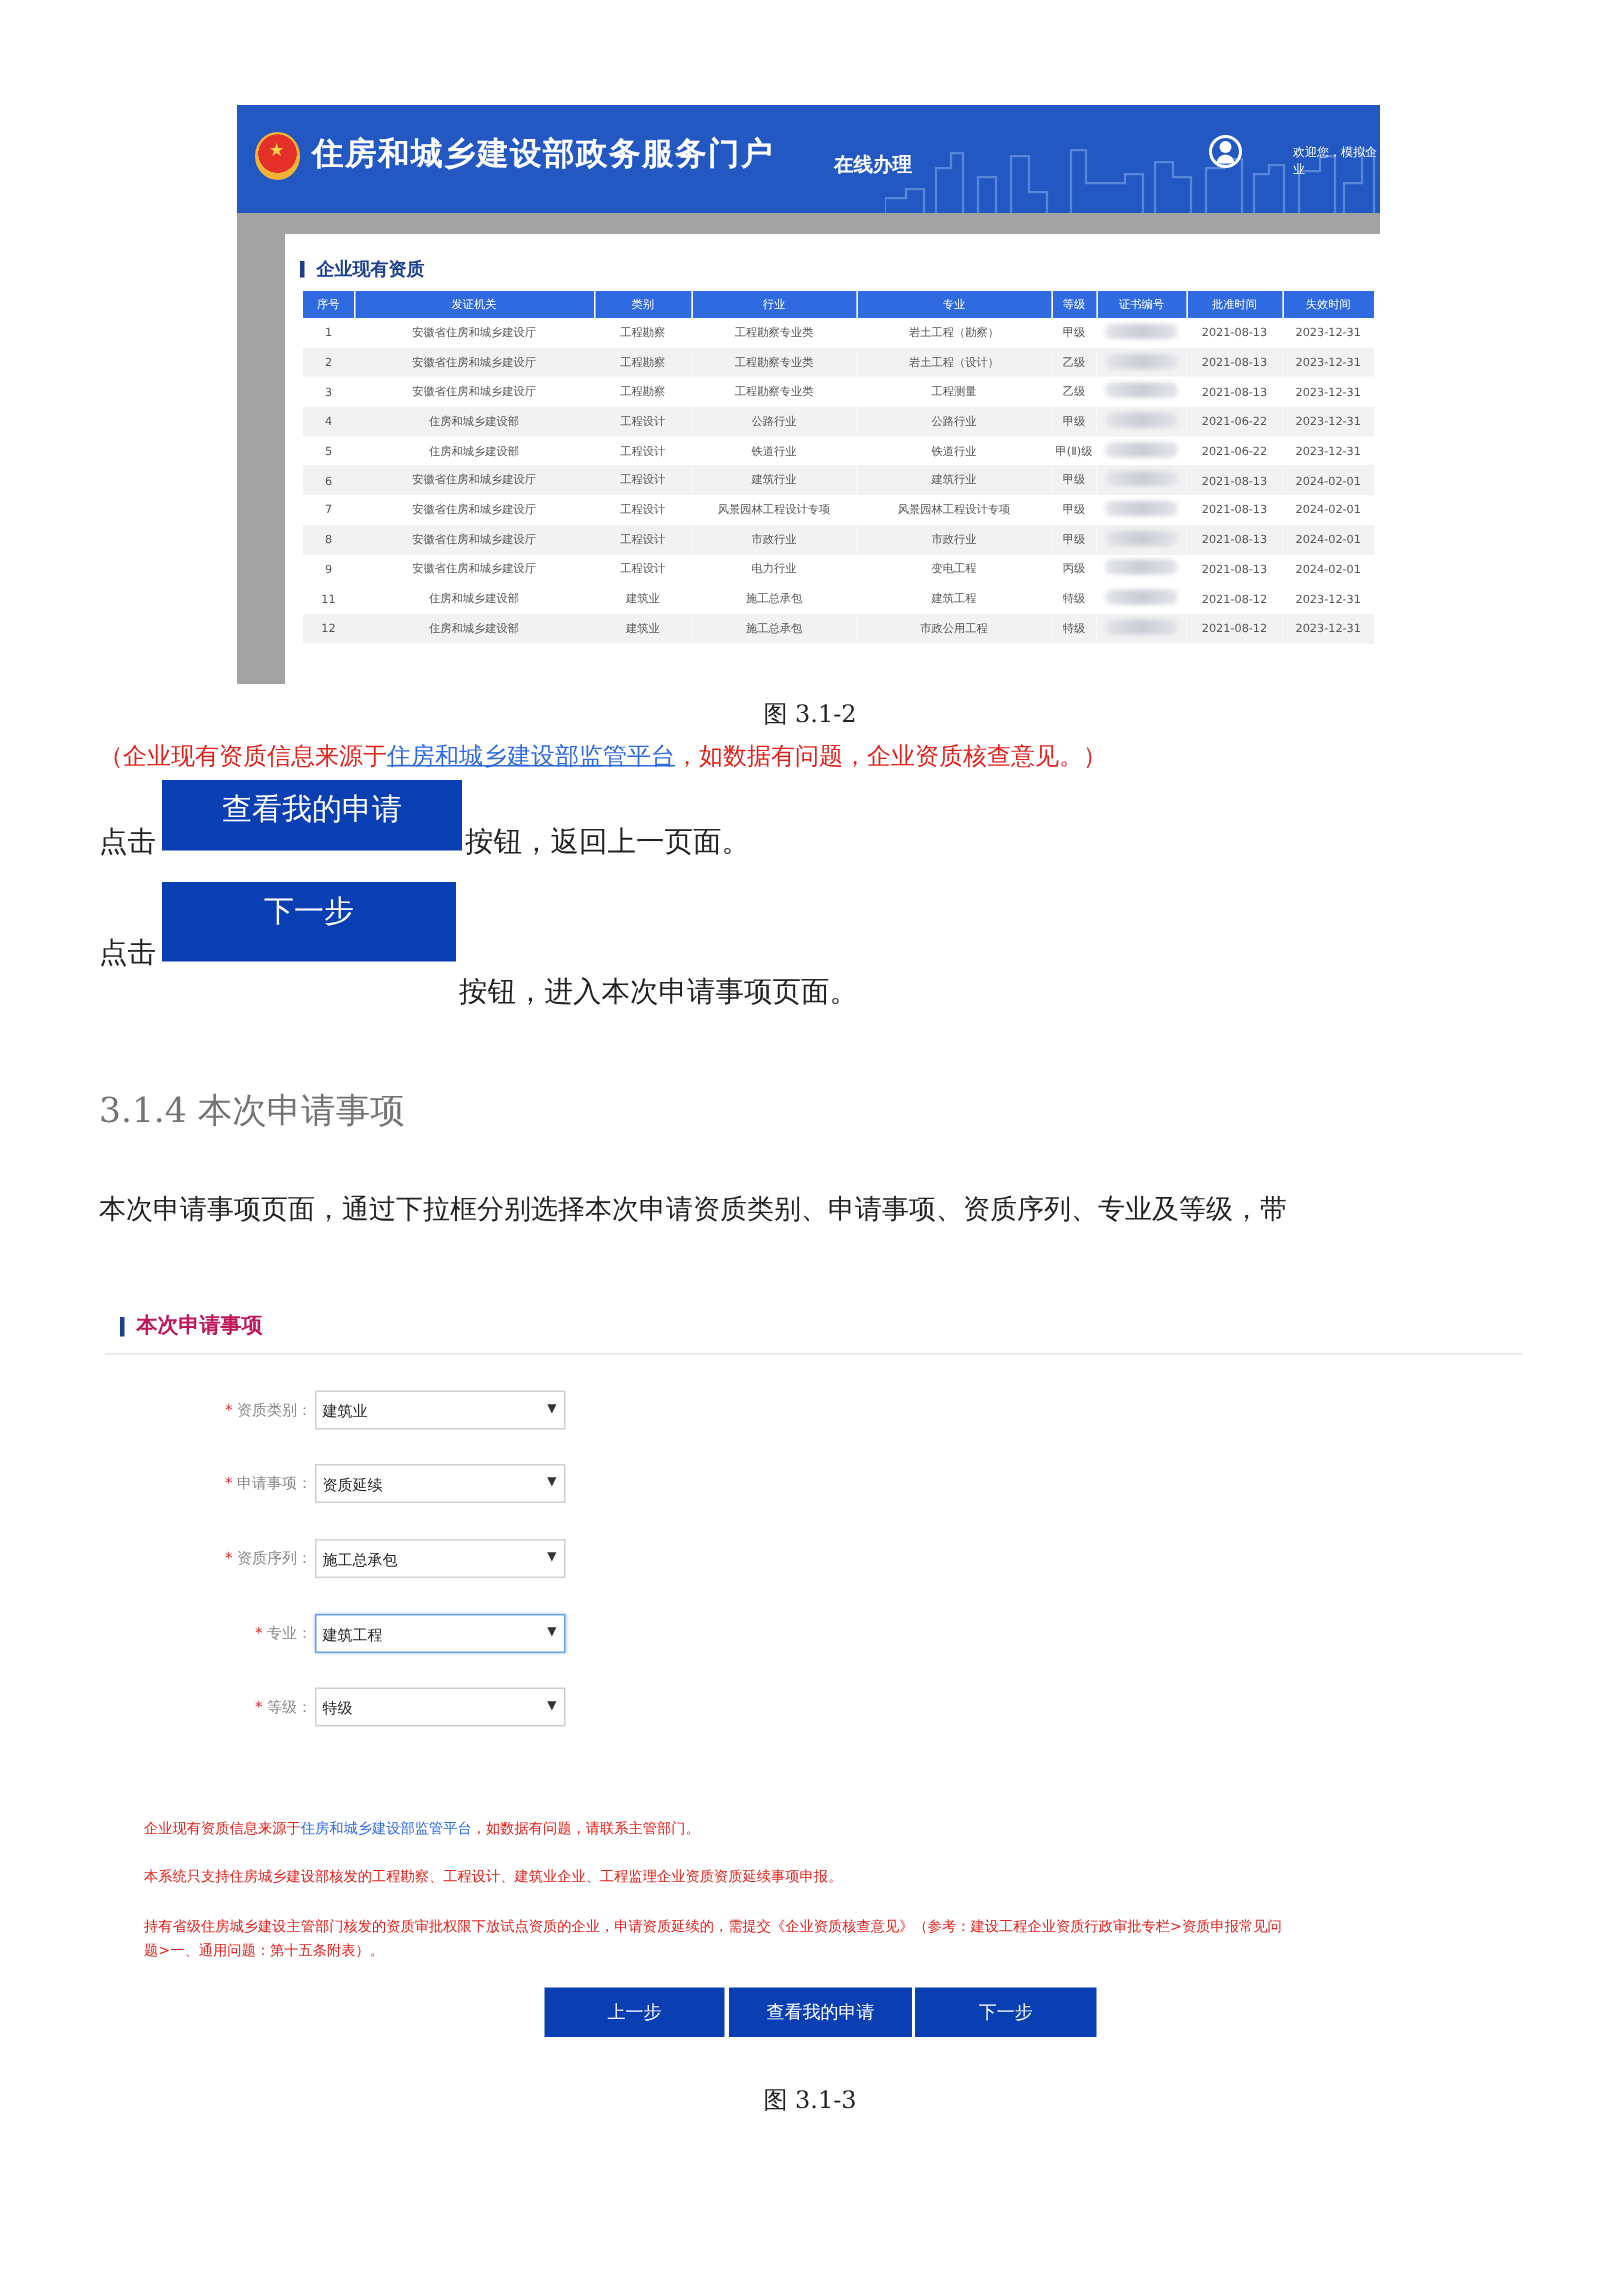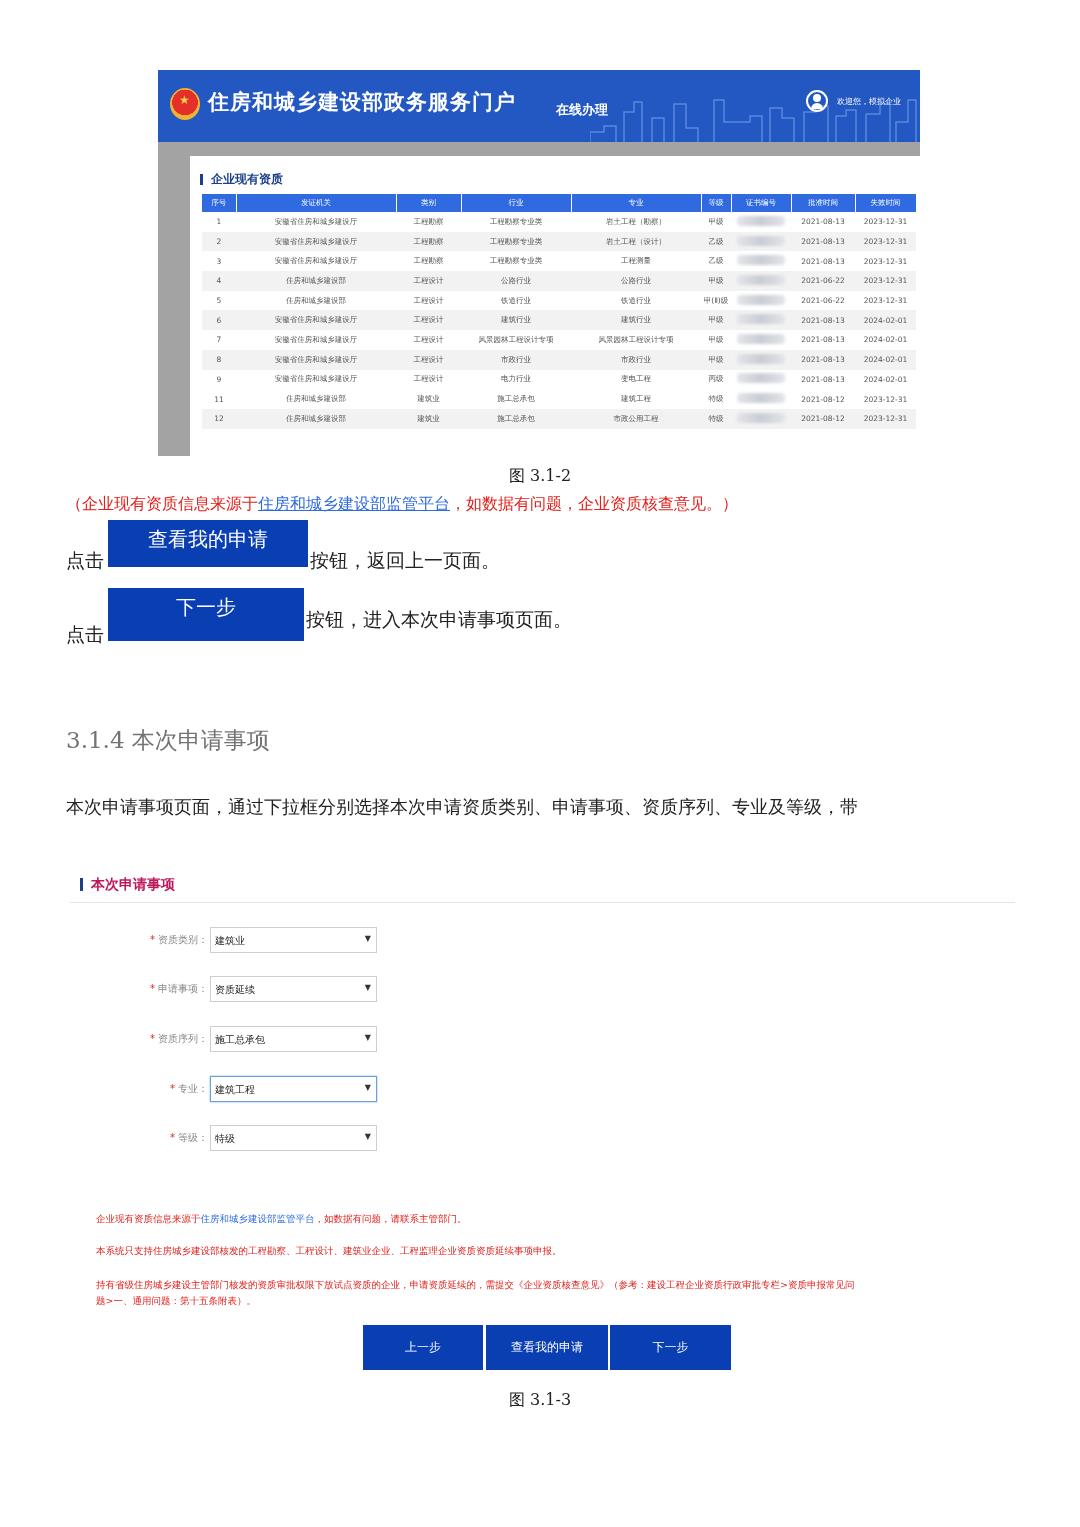--- a/index.html
+++ b/index.html
@@ -10,21 +10,21 @@
   .fig1 { position: absolute; left: 158px; top: 70px; width: 762px; height: 386px; background: #a3a3a3; overflow: hidden; }
   .portal-header { position: absolute; left: 0; top: 0; width: 762px; height: 72px; background: #2358c3; overflow: hidden; }
   .skyline { position: absolute; right: 0; bottom: 0; width: 330px; height: 60px; }
   .emblem { position: absolute; left: 12px; top: 18px; width: 30px; height: 32px; border-radius: 50%; background: radial-gradient(circle at 50% 45%, #e5302a 0 55%, #f2b233 56% 100%); }
   .emblem::after { content: "★"; position: absolute; left: 9px; top: 5px; color: #f6d24a; font-size: 12px; font-family: "DejaVu Sans", sans-serif; }
   .portal-title { position: absolute; left: 50px; top: 18px; color: #ffffff; font-family: "DejaVu Sans", sans-serif; font-weight: bold; font-size: 21px; letter-spacing: 1px; }
   .portal-sub { position: absolute; left: 398px; top: 31px; color: #ffffff; font-family: "DejaVu Sans", sans-serif; font-weight: bold; font-size: 13px; }
   .user-icon { position: absolute; left: 648px; top: 20px; width: 22px; height: 22px; border: 2px solid #fff; border-radius: 50%; }
   .user-icon::before { content: ""; position: absolute; left: 5px; top: 2px; width: 8px; height: 8px; border-radius: 50%; background: #fff; }
   .user-icon::after { content: ""; position: absolute; left: 3px; top: 11px; width: 12px; height: 6px; border-radius: 6px 6px 0 0; background: #fff; }
-  .welcome { position: absolute; left: 679px; top: 26px; color: #fff; font-family: Liberation Mono, monospace; font-size: 8px; }
+  .welcome { position: absolute; left: 704px; top: 26px; color: #fff; font-family: Liberation Mono, monospace; font-size: 8px; }
 
   .panel { position: absolute; left: 12px; top: 86px; width: 738px; height: 300px; background: #ffffff; margin-left: 20px; }
   .panel-title { position: absolute; left: 10px; top: 18px; font-family: "DejaVu Sans", sans-serif; font-weight: bold; font-size: 12px; color: #1d3f8c; padding-left: 8px; border-left: 3px solid #1d3f8c; line-height: 11px; }
   table.quals { position: absolute; left: 12px; top: 38px; width: 714px; border-collapse: collapse; font-family: "DejaVu Sans", sans-serif; font-size: 7.5px; color: #555; table-layout: fixed; }
   table.quals th { background: #2f6ae0; color: #fff; font-weight: normal; height: 18px; border-right: 1px solid #fff; }
   table.quals td { height: 19.7px; text-align: center; white-space: nowrap; overflow: hidden; }
   table.quals tr.even td { background: #f2f2f2; }
   .blur { display: inline-block; width: 48px; height: 10px; border-radius: 4px; background: linear-gradient(90deg, #e3e5ea, #c9ccd3 50%, #e3e5ea); filter: blur(1.5px); }
 
   .caption { position: absolute; width: 1080px; text-align: center; font-size: 16px; color: #222; }
@@ -42,21 +42,21 @@
   .fig2-title { position: absolute; left: 10px; top: 10px; font-weight: bold; font-size: 14px; color: #be185d; padding-left: 8px; border-left: 3px solid #1d3f8c; line-height: 13px; }
   .fig2-rule { position: absolute; left: 0; top: 34px; width: 945px; height: 1px; background: #e4e4e4; }
   .frow { position: absolute; left: 0; height: 26px; width: 320px; }
   .flabel { position: absolute; right: 182px; top: 6px; font-size: 10px; color: #888; white-space: nowrap; }
   .flabel .star { color: #e0201b; margin-right: 3px; }
   .fselect { position: absolute; left: 140px; top: 0; width: 167px; height: 26px; border: 1px solid #cfcfcf; background: #fff; font-size: 10px; color: #222; padding: 6px 4px; }
   .fselect.focus { border-color: #6a9fe0; box-shadow: 0 0 2px #8ab4ea; }
   .fselect .arrow { position: absolute; right: 5px; top: 6px; font-size: 8px; color: #333; }
   .fnote { position: absolute; left: 26px; font-size: 9.5px; color: #e0201b; white-space: nowrap; }
   .fnote .blue { color: #2f6ae0; }
-  .fbtn { position: absolute; top: 457px; height: 45px; background: #0a3fb3; color: #fff; font-size: 12px; display: flex; align-items: center; justify-content: center; }
+  .fbtn { position: absolute; top: 457px; height: 33px; background: #0a3fb3; color: #fff; font-size: 12px; display: flex; align-items: center; justify-content: center; }
 </style>
 </head>
 <body>
 
 <div class="fig1">
   <div class="portal-header">
     <svg class="skyline" viewBox="0 0 330 60" preserveAspectRatio="none">
       <path d="M0 60 V50 H14 V44 H26 V60 M34 60 V30 H44 V20 H52 V60 M62 60 V36 H74 V60 M84 60 V22 H96 V46 H108 V60 M124 60 V18 H134 V40 H160 V34 H172 V60 M180 60 V26 H192 V36 H204 V60 M214 60 V30 H226 V24 H238 V60 M246 60 V34 H256 V28 H266 V60 M276 60 V32 H290 V22 H300 V60 M306 60 V40 H318 V18 H326 V60" fill="none" stroke="#5a86da" stroke-width="1.5"></path>
     </svg>
     <div class="emblem"></div>
@@ -225,21 +225,21 @@
 <div class="note-red">
   <span>（企业现有资质信息来源于</span><a>住房和城乡建设部监管平台</a><span>，如数据有问题，企业资质核查意见。）</span>
 </div>
 
 <div class="para" style="top:548px;">点击</div>
 <div class="inline-btn" style="left:108px; top:520px; width:200px; height:47px;">查看我的申请</div>
 <div class="para" style="left:310px; top:548px;">按钮，返回上一页面。</div>
 
 <div class="para" style="top:622px;">点击</div>
 <div class="inline-btn" style="left:108px; top:588px; width:196px; height:53px;">下一步</div>
-<div class="para" style="left:306px; top:607px;">按钮，进入本次申请事项页面。</div>
+<div class="para" style="left:306px; top:648px;">按钮，进入本次申请事项页面。</div>
 
 <div class="section-h">3.1.4 本次申请事项</div>
 <div class="body-text">
   <div>本次申请事项页面，通过下拉框分别选择本次申请资质类别、申请事项、资质序列、专业及等级，带</div>
 </div>
 
 <div class="fig2">
   <div class="fig2-title">本次申请事项</div>
   <div class="fig2-rule"></div>
 

